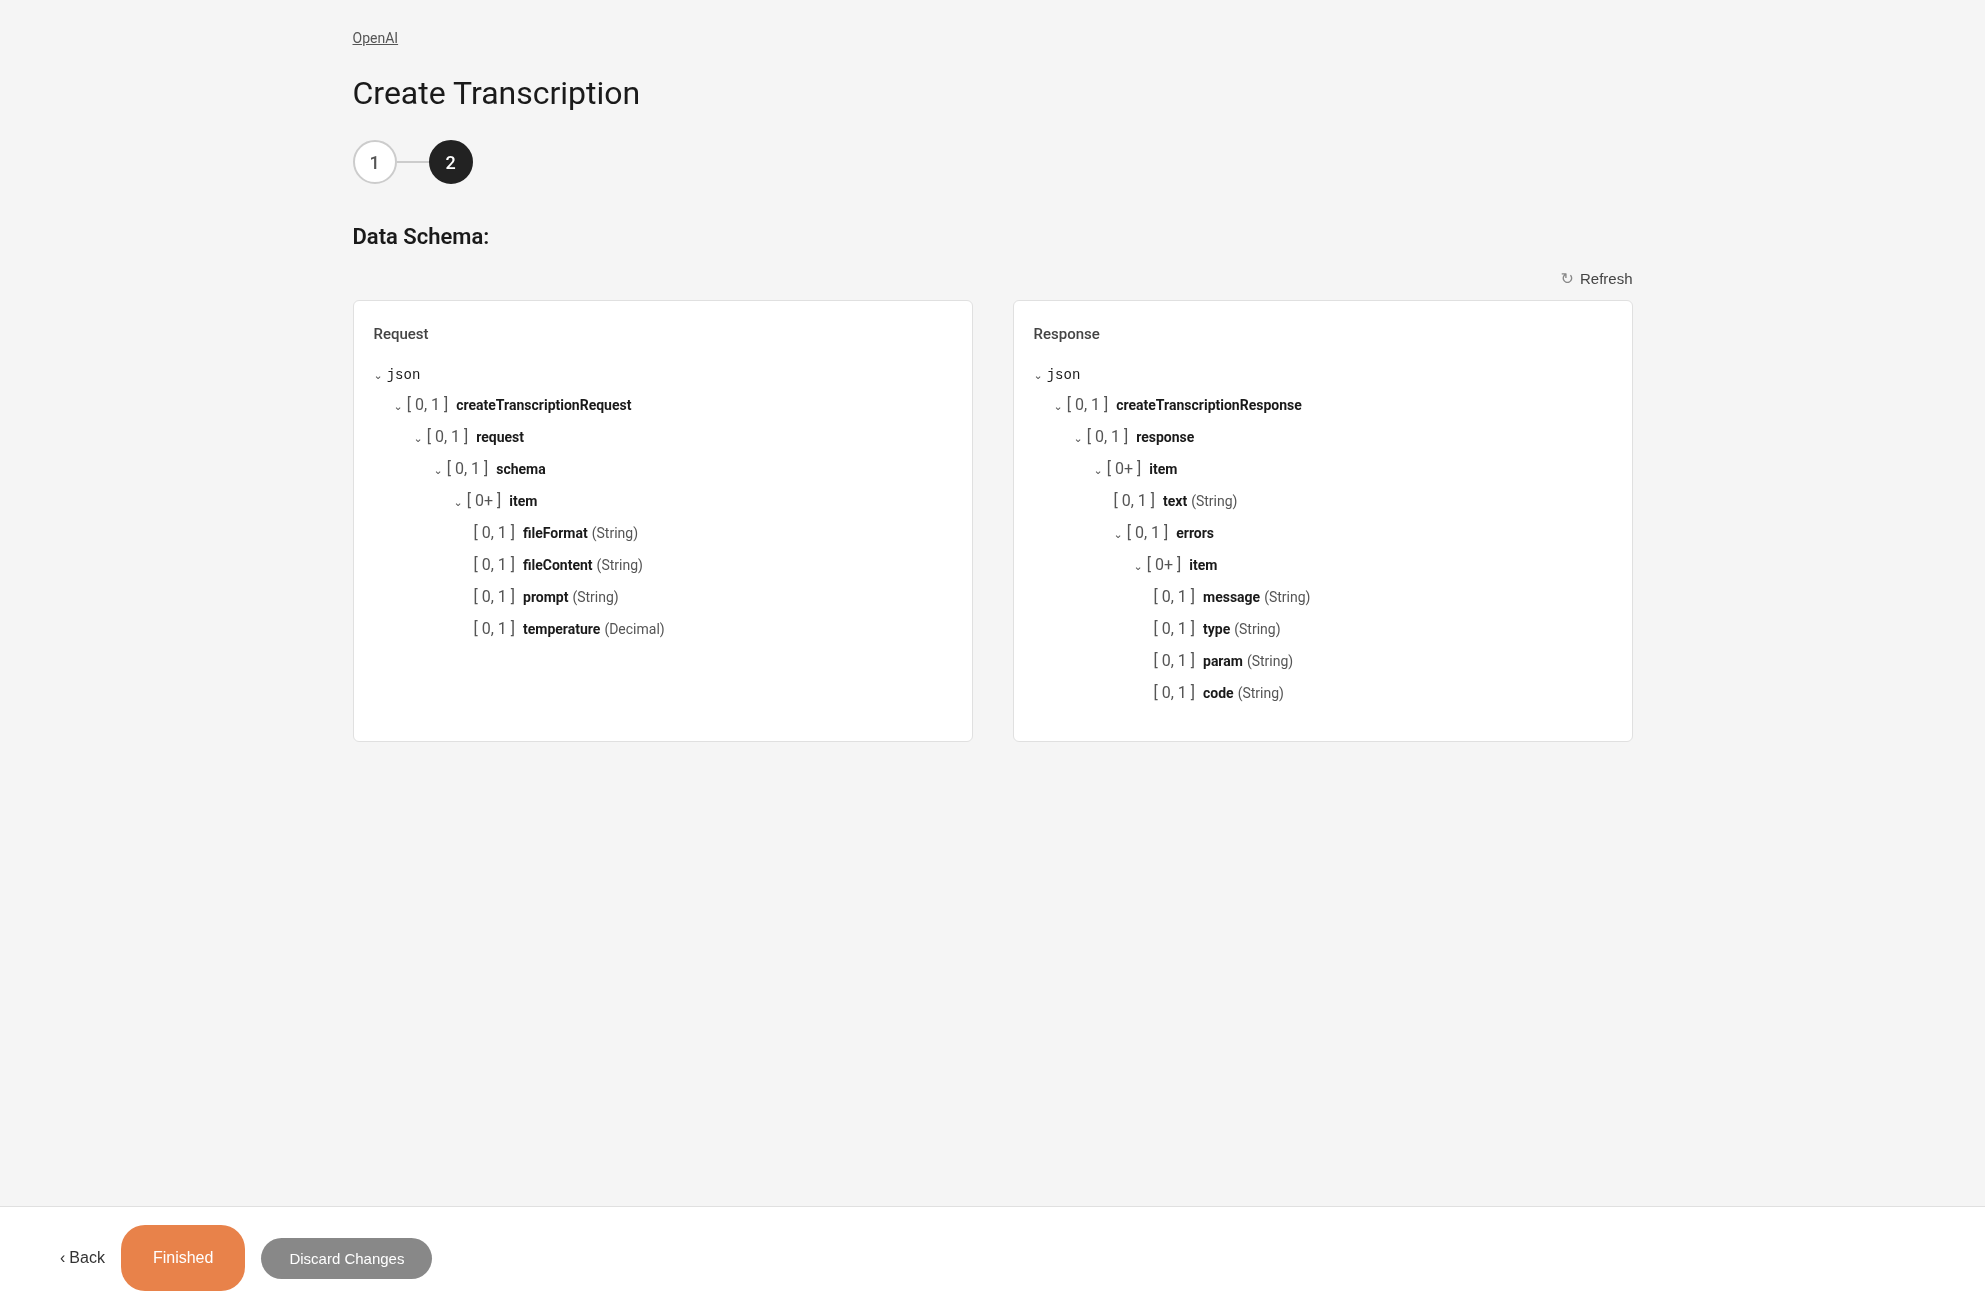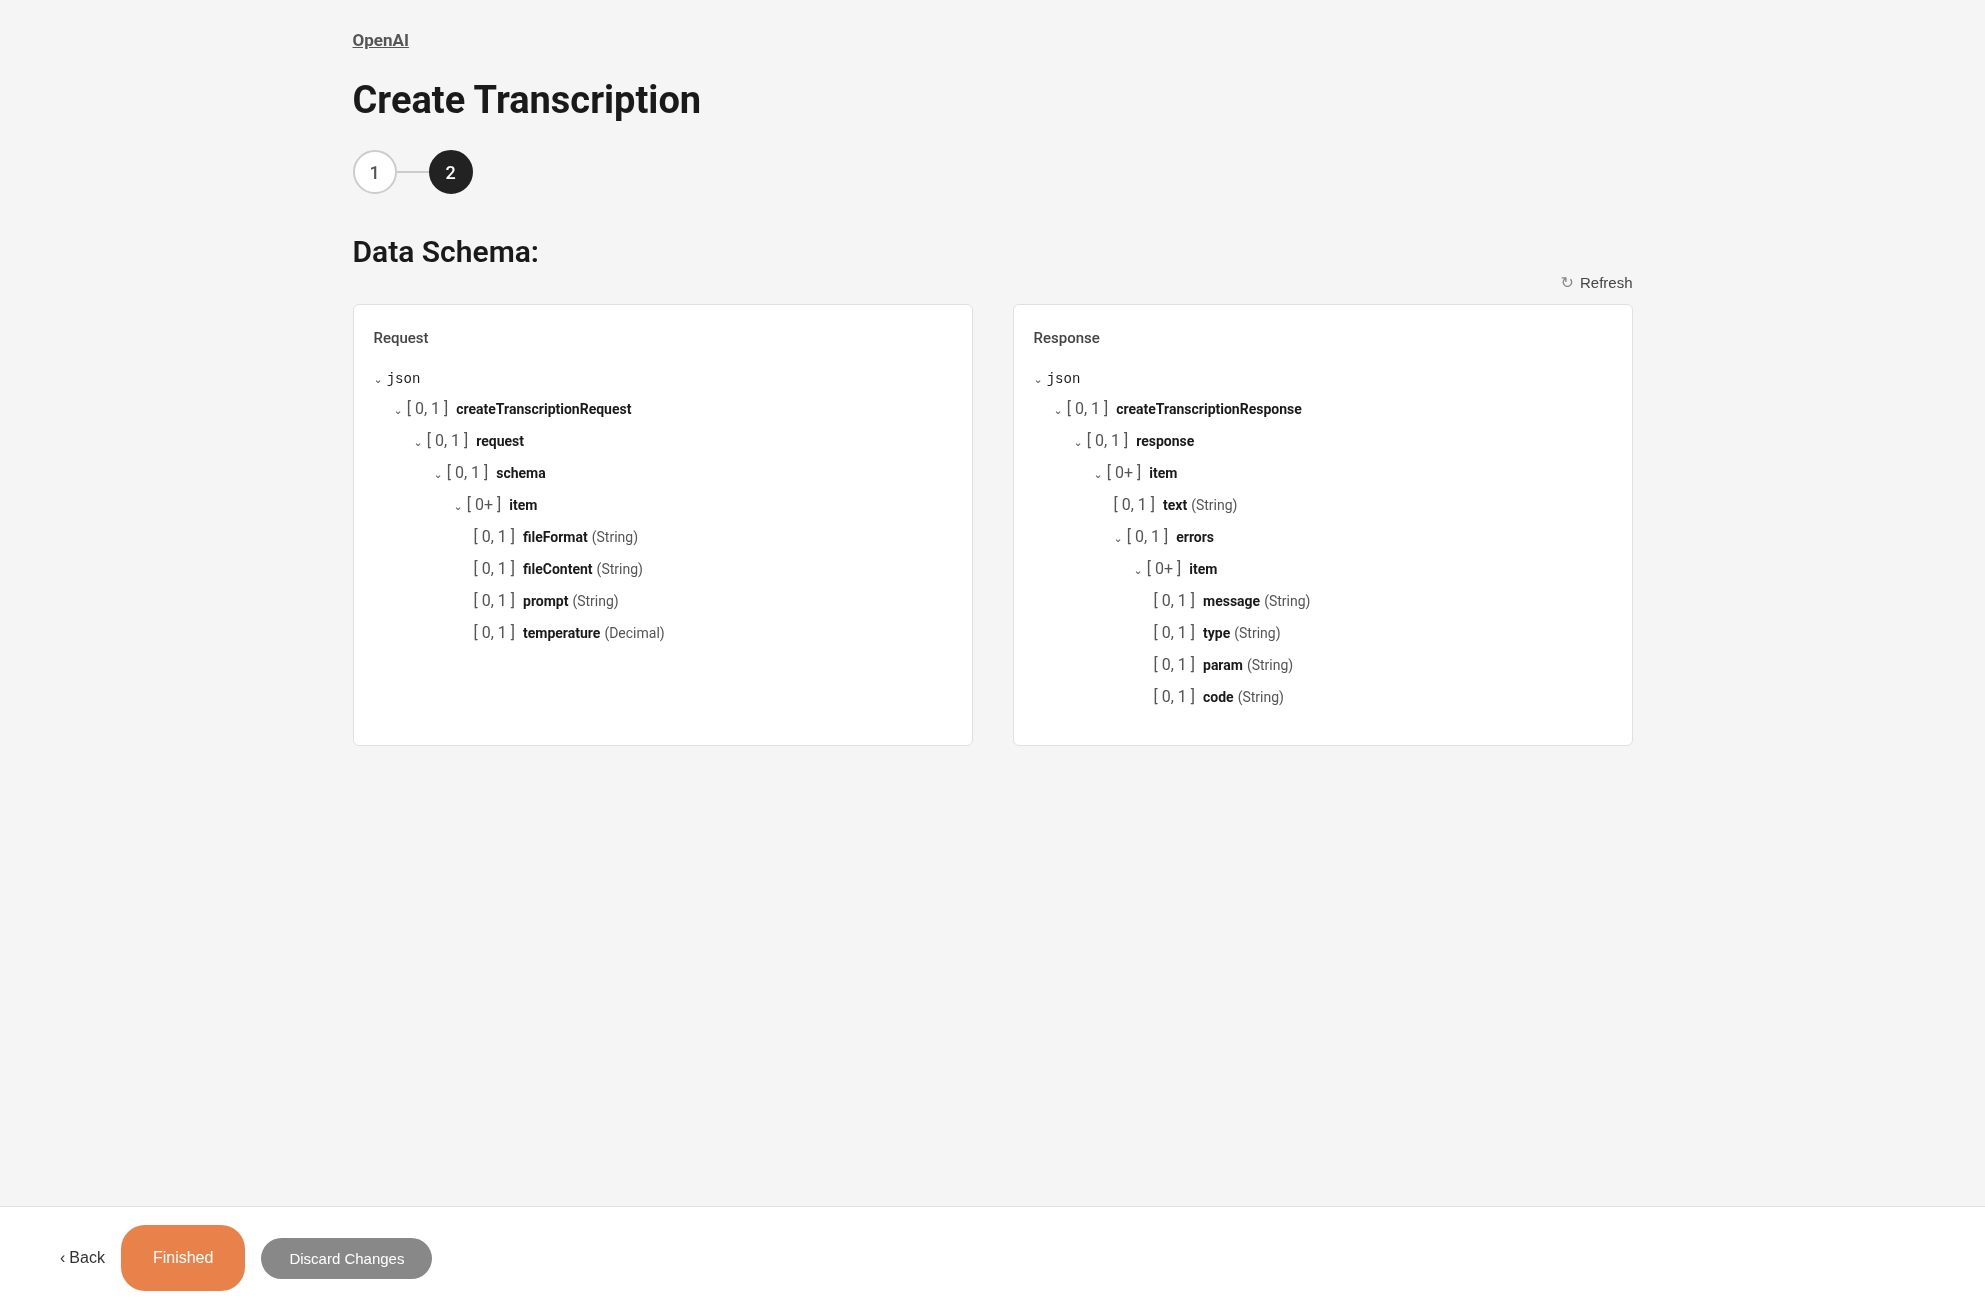--- a/index.html
+++ b/index.html
@@ -8,33 +8,32 @@
       background: #f5f5f5;
       color: #222;
       min-height: 100vh;
     }
     .page-wrapper {
       max-width: 1400px;
       margin: 0 auto;
       padding: 30px 60px 100px 60px;
     }
     .breadcrumb {
-      font-size: 17px;
+      font-size: 14px;
       color: #555;
       margin-bottom: 28px;
-      font-weight: bold;
     }
     .breadcrumb a {
       color: #555;
       text-decoration: underline;
       cursor: pointer;
     }
     .page-title {
-      font-size: 38px;
-      font-weight: 700;
+      font-size: 32px;
+      font-weight: 400;
       color: #1a1a1a;
       margin-bottom: 28px;
     }
     .stepper {
       display: flex;
       align-items: center;
       gap: 0;
       margin-bottom: 40px;
     }
     .step-circle {
@@ -57,24 +56,24 @@
       background: #222;
       color: #fff;
       border: 2px solid #222;
     }
     .step-connector {
       width: 32px;
       height: 2px;
       background: #ccc;
     }
     .section-title {
-      font-size: 30px;
+      font-size: 22px;
       font-weight: 600;
       color: #1a1a1a;
-      margin-bottom: 4px;
+      margin-bottom: 20px;
     }
     .refresh-bar {
       display: flex;
       justify-content: flex-end;
       align-items: center;
       margin-bottom: 12px;
     }
     .refresh-btn {
       display: flex;
       align-items: center;

